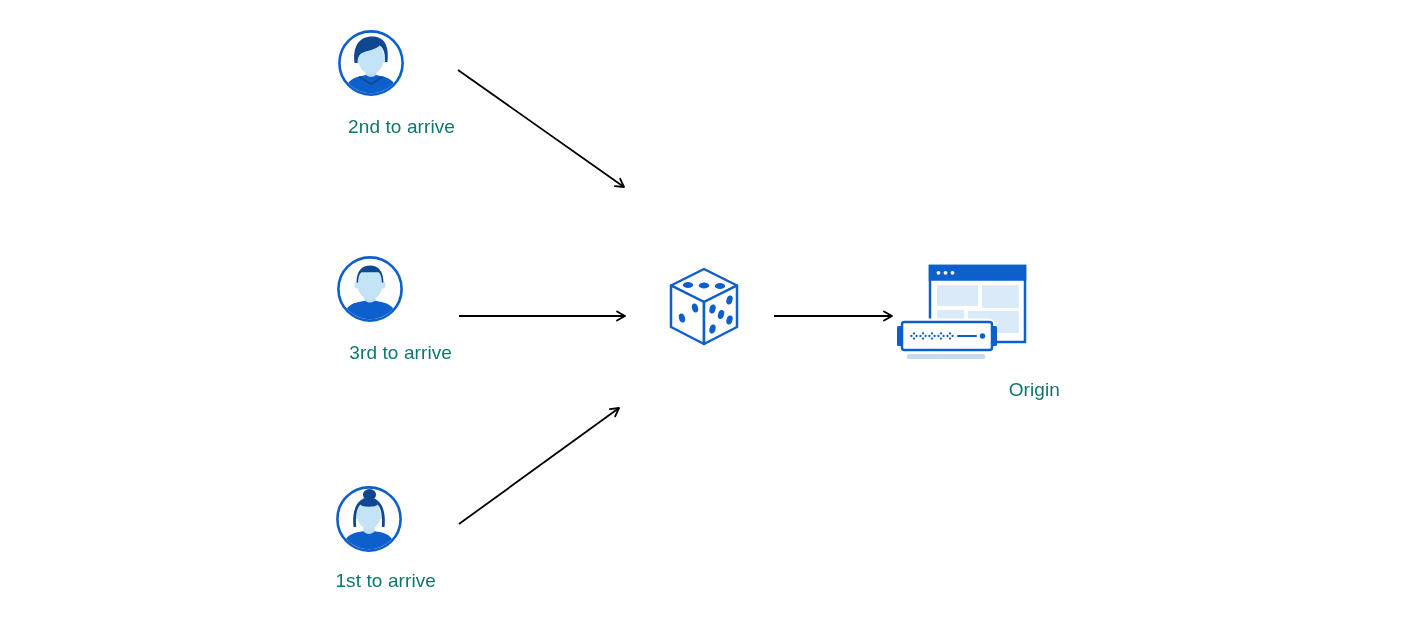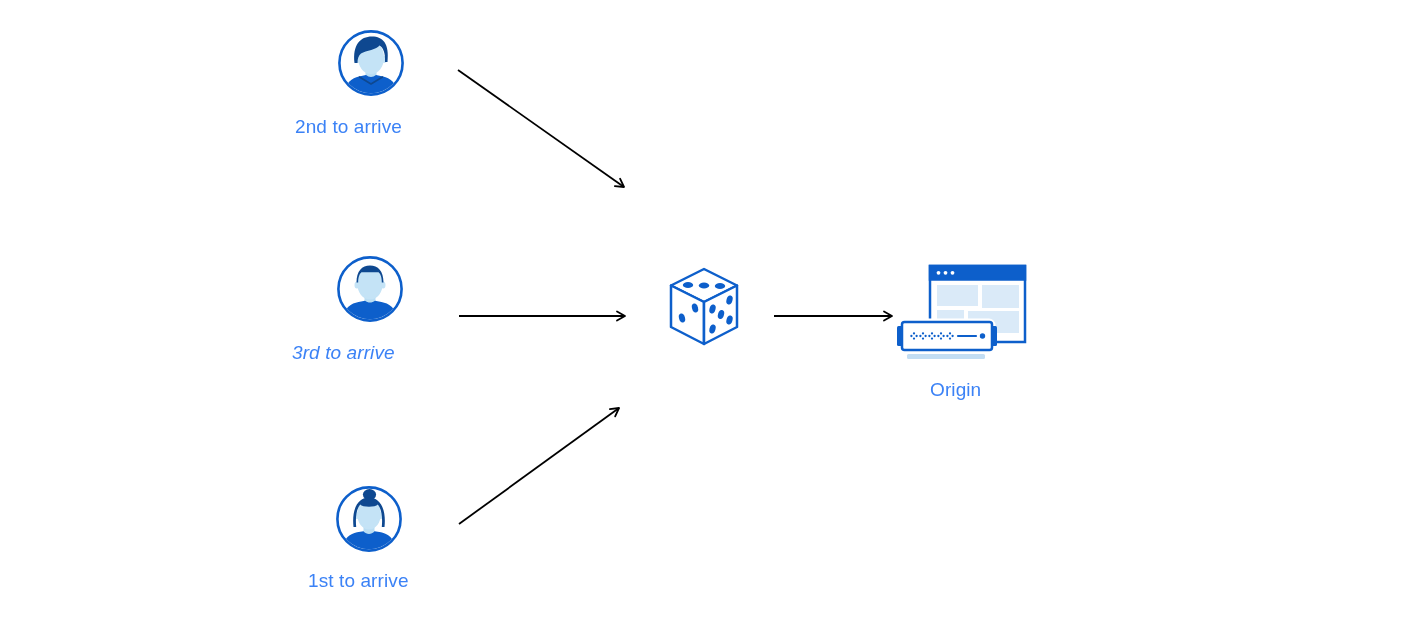--- a/index.html
+++ b/index.html
@@ -7,24 +7,24 @@
     position: relative;
     width: 1405px;
     height: 633px;
     background: #ffffff;
     font-family: "Liberation Sans", sans-serif;
     overflow: hidden;
   }
   .abs { position: absolute; }
   .node-label {
     position: absolute;
-    text-align: left;
+    text-align: right;
     font-size: 19px;
     line-height: 22px;
-    color: #3b82f6;
+    color: #0f766e;
     letter-spacing: 0.1px;
     white-space: nowrap;
   }
   svg { display: block; }
   #arrow-layer {
     position: absolute;
     left: 0; top: 0;
     pointer-events: none;
   }
 </style>
@@ -77,42 +77,42 @@
       <g clip-path="url(#clipB)">
         <path d="M27.5 36 L38.5 36 L38.5 46.5 C35 49 31 49 27.5 46.5 Z" fill="#B9DDF3"></path>
         <path d="M4.5 66 C6.5 51.5 14 47.5 21.5 46 L28 44.8 C31 47.2 35 47.2 38 44.8 L44.5 46 C52 47.5 59.5 51.5 61.5 66 Z" fill="#0D5FCB"></path>
         <ellipse cx="19.9" cy="29" rx="2.4" ry="3.6" fill="#C4E3F6"></ellipse>
         <ellipse cx="46.1" cy="29" rx="2.4" ry="3.6" fill="#C4E3F6"></ellipse>
         <path d="M33 13 C41 13 45.8 19 45.8 27 C45.8 36 40.5 43.5 33 43.5 C25.5 43.5 20.2 36 20.2 27 C20.2 19 25 13 33 13 Z" fill="#C4E3F6"></path>
         <path d="M19.5 26.5 C19.5 15 25 9.5 33 9.5 C41 9.5 46.5 15 46.5 26.5 L44.8 26.5 C44.8 21 43.5 17.8 41.5 16.2 L24.5 16.2 C22.5 17.8 21.2 21 21.2 26.5 Z" fill="#0E4890"></path>
       </g>
     </svg>
   </div>
-  <div class="node-label" style="left:292px; top:342px; width:160px;font-style:italic;">3rd to arrive</div>
+  <div class="node-label" style="left:292px; top:342px; width:160px;">3rd to arrive</div>
 
   <div class="abs" style="left:336px; top:486px;">
     <svg width="66" height="66" viewBox="0 0 66 66">
       <defs>
           <clipPath id="clipC">
             <circle cx="33" cy="33" r="30.3"></circle>
           </clipPath>
         </defs>
       <circle cx="33" cy="33" r="31.6" fill="#ffffff" stroke="#0D5FCB" stroke-width="2.6"></circle>
       <g clip-path="url(#clipC)">
         <ellipse cx="33.5" cy="8.6" rx="6.6" ry="5.6" fill="#0E4890"></ellipse>
         <path d="M27.5 36 L38.5 36 L38.5 46.5 C35 49 31 49 27.5 46.5 Z" fill="#B9DDF3"></path>
         <path d="M5.5 66 C7 52 14 48 21 46.3 L27.5 45.2 C30.5 48.8 35.5 48.8 38.5 45.2 L45 46.3 C52 48 59 52 60.5 66 Z" fill="#0D5FCB"></path>
         <ellipse cx="20.9" cy="29.5" rx="2.3" ry="3.4" fill="#C4E3F6"></ellipse>
         <ellipse cx="45.1" cy="29.5" rx="2.3" ry="3.4" fill="#C4E3F6"></ellipse>
         <path d="M33 14 C40.5 14 44.8 20 44.8 28 C44.8 36.5 39.8 43.5 33 43.5 C26.2 43.5 21.2 36.5 21.2 28 C21.2 20 25.5 14 33 14 Z" fill="#C4E3F6"></path>
         <path d="M17.5 41 C15.5 22 22.5 11.5 33 11.5 C43.5 11.5 50.5 22 48.5 41 L45.8 41 C46.8 30 45.2 22.5 41.8 18.5 C39.5 21.5 26.5 21.5 24.2 18.5 C20.8 22.5 19.2 30 20.2 41 Z" fill="#0E4890"></path>
       </g>
     </svg>
   </div>
-  <div class="node-label" style="left:308px; top:570px; width:160px;">1st to arrive</div>
+  <div class="node-label" style="left:276px; top:570px; width:160px;">1st to arrive</div>
 
   <div class="abs" style="left:667px; top:265px;">
     <svg width="74" height="84" viewBox="0 0 74 84">
       <g stroke="#0D5FCB" stroke-width="2.5" stroke-linejoin="round" fill="#ffffff">
         <polygon points="37,4 70,20.5 37,37 4,20.5"></polygon>
         <polygon points="4,20.5 37,37 37,79 4,62"></polygon>
         <polygon points="37,37 70,20.5 70,62 37,79"></polygon>
       </g>
       <g fill="#0D5FCB">
 

